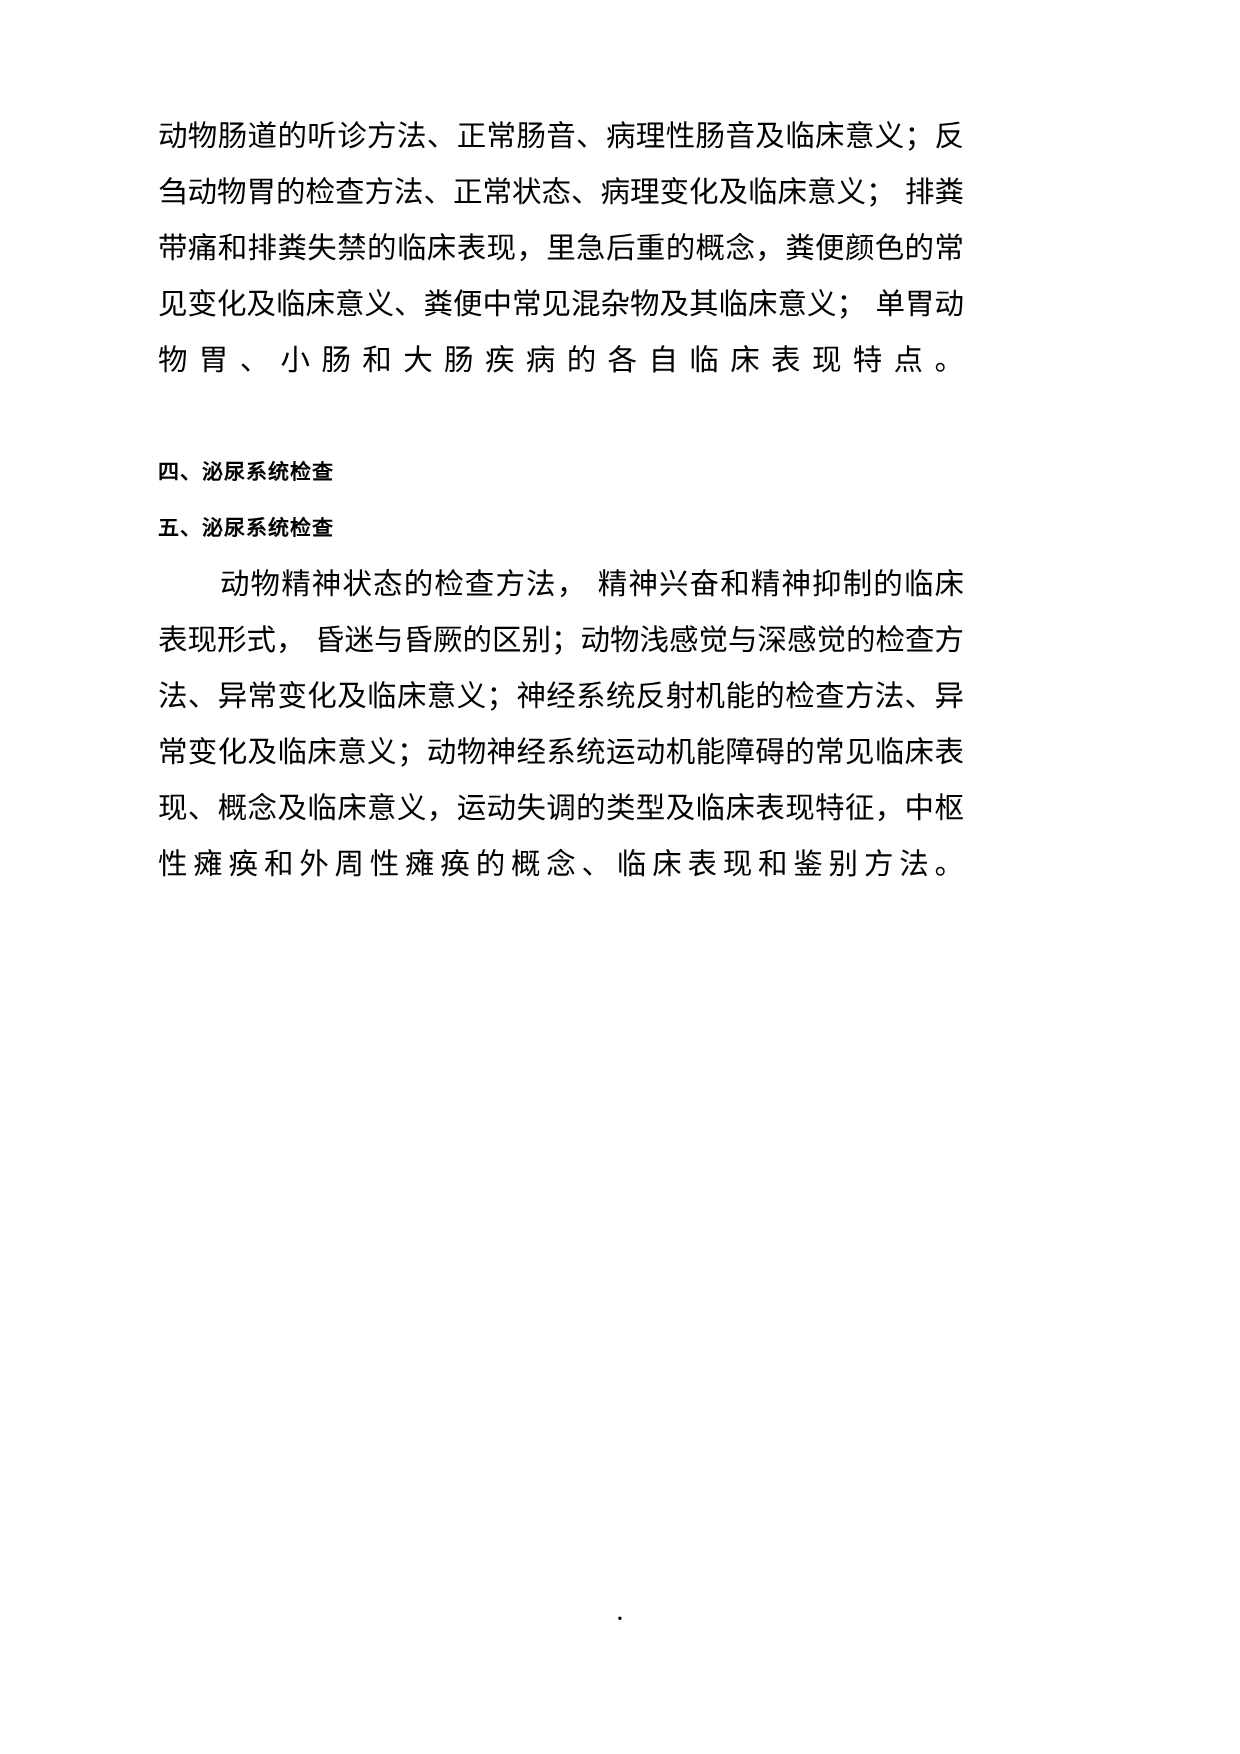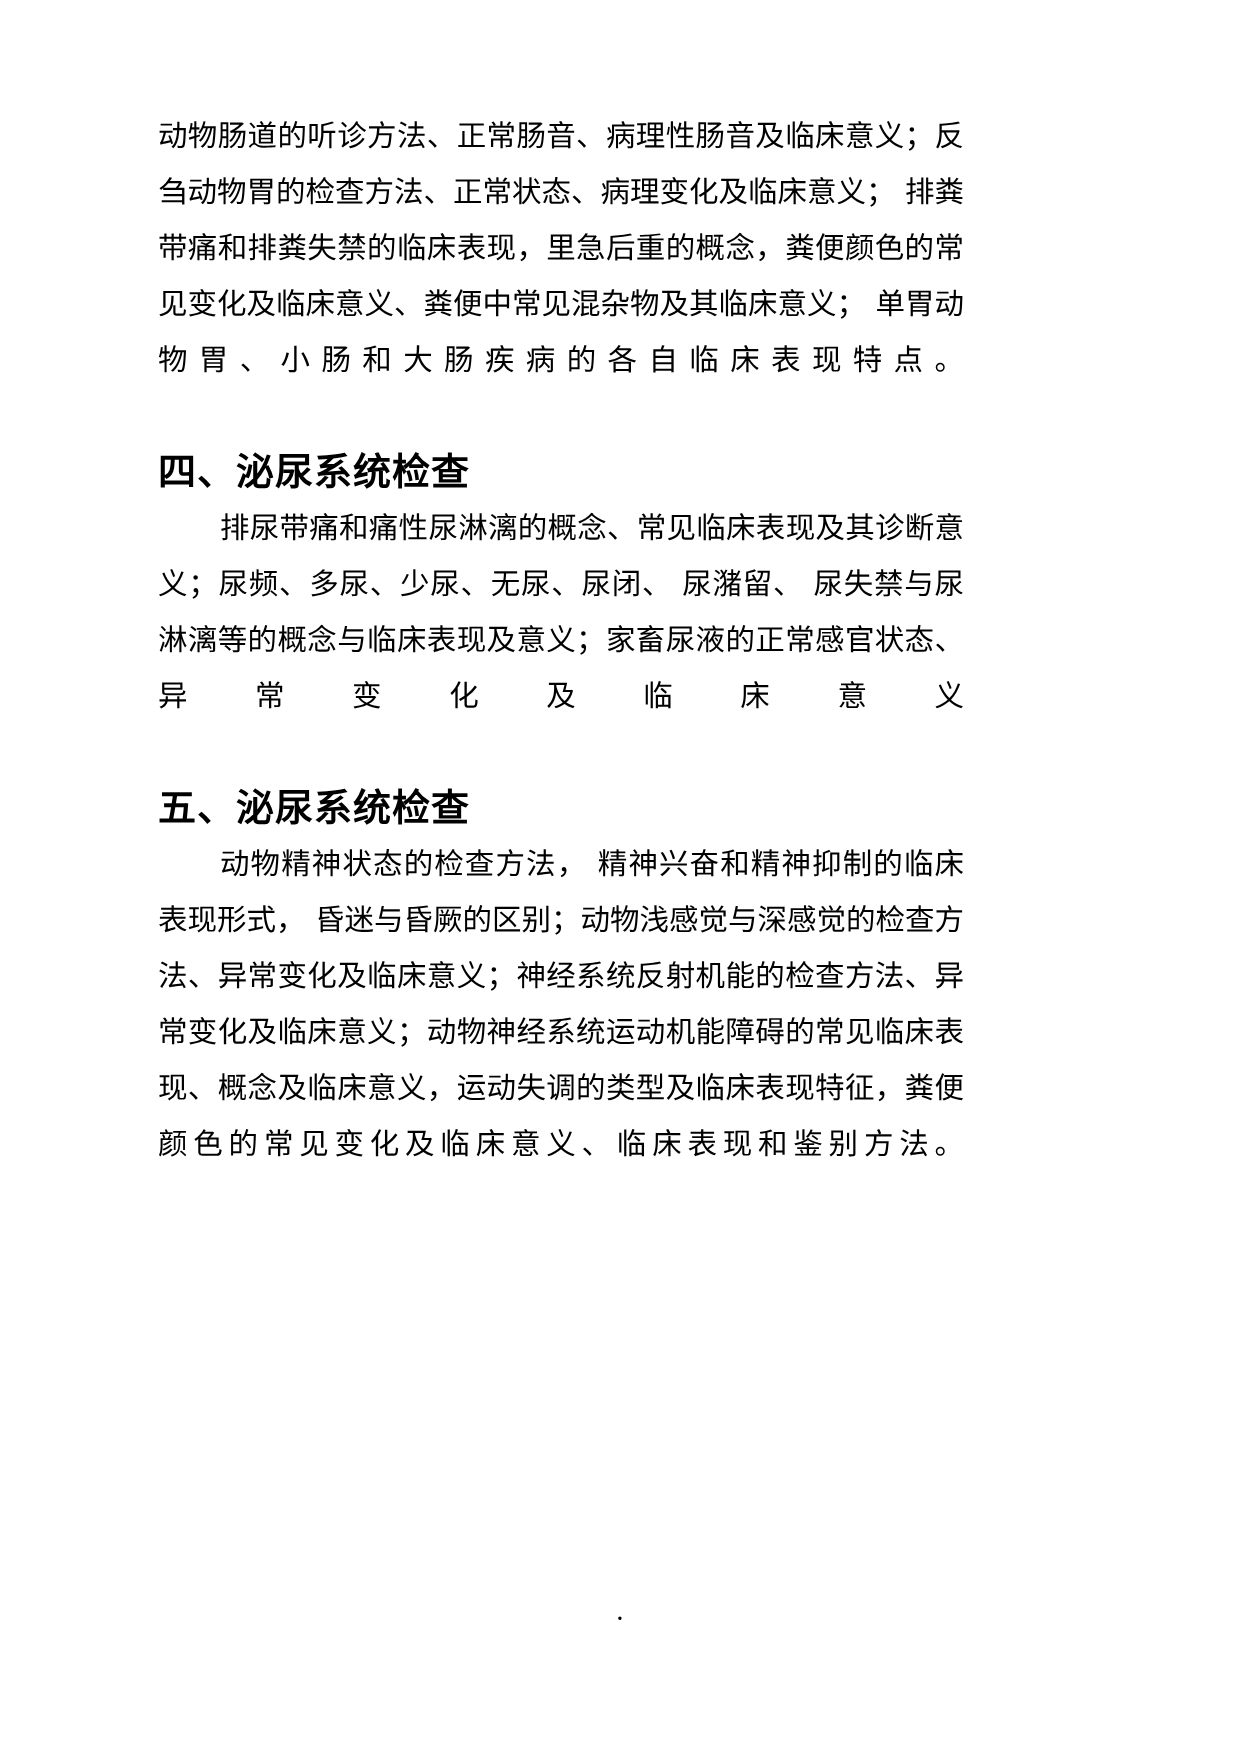--- a/index.html
+++ b/index.html
@@ -39,21 +39,21 @@
     font-weight: 400;
     word-break: break-all;
   }
 
   .para.indent {
     text-indent: 62px;
   }
 
   .heading {
     font-family: "DejaVu Serif", "Liberation Serif", serif;
-    font-size: 38px;
+    font-size: 21px;
     line-height: 56px;
     font-weight: 700;
     letter-spacing: 1px;
     margin: 0;
     text-align: left;
   }
 
   .para-tight {
     text-align: justify;
     text-justify: inter-character;
@@ -84,23 +84,22 @@
 <body>
 
 <div class="page">
 
   <div class="content">
 
     <p class="para para-tight">动物肠道的听诊方法、正常肠音、病理性肠音及临床意义；反刍动物胃的检查方法、正常状态、病理变化及临床意义； 排粪带痛和排粪失禁的临床表现，里急后重的概念，粪便颜色的常见变化及临床意义、粪便中常见混杂物及其临床意义； 单胃动物胃、小肠和大肠疾病的各自临床表现特点。</p>
 
     <h2 class="heading">四、泌尿系统检查</h2>
 
-    <p class="para indent">排尿带痛和痛性尿淋漓的概念、常见临床表现及其诊断意义；尿频、多尿、少尿、无尿、尿闭、 尿潴留、 尿失禁与尿淋漓等的概念与临床表现及意义；家畜尿液的正常感官状态、异常变化及临床意义</p>
 
     <h2 class="heading">五、泌尿系统检查</h2>
 
-    <p class="para indent">动物精神状态的检查方法， 精神兴奋和精神抑制的临床表现形式， 昏迷与昏厥的区别；动物浅感觉与深感觉的检查方法、异常变化及临床意义；神经系统反射机能的检查方法、异常变化及临床意义；动物神经系统运动机能障碍的常见临床表现、概念及临床意义，运动失调的类型及临床表现特征，粪便颜色的常见变化及临床意义、临床表现和鉴别方法。</p>
+    <p class="para indent">动物精神状态的检查方法， 精神兴奋和精神抑制的临床表现形式， 昏迷与昏厥的区别；动物浅感觉与深感觉的检查方法、异常变化及临床意义；神经系统反射机能的检查方法、异常变化及临床意义；动物神经系统运动机能障碍的常见临床表现、概念及临床意义，运动失调的类型及临床表现特征，中枢性瘫痪和外周性瘫痪的概念、临床表现和鉴别方法。</p>
 
   </div>
 
   <div class="footer-mark">.</div>
 
 </div>
 
 </body></html>

